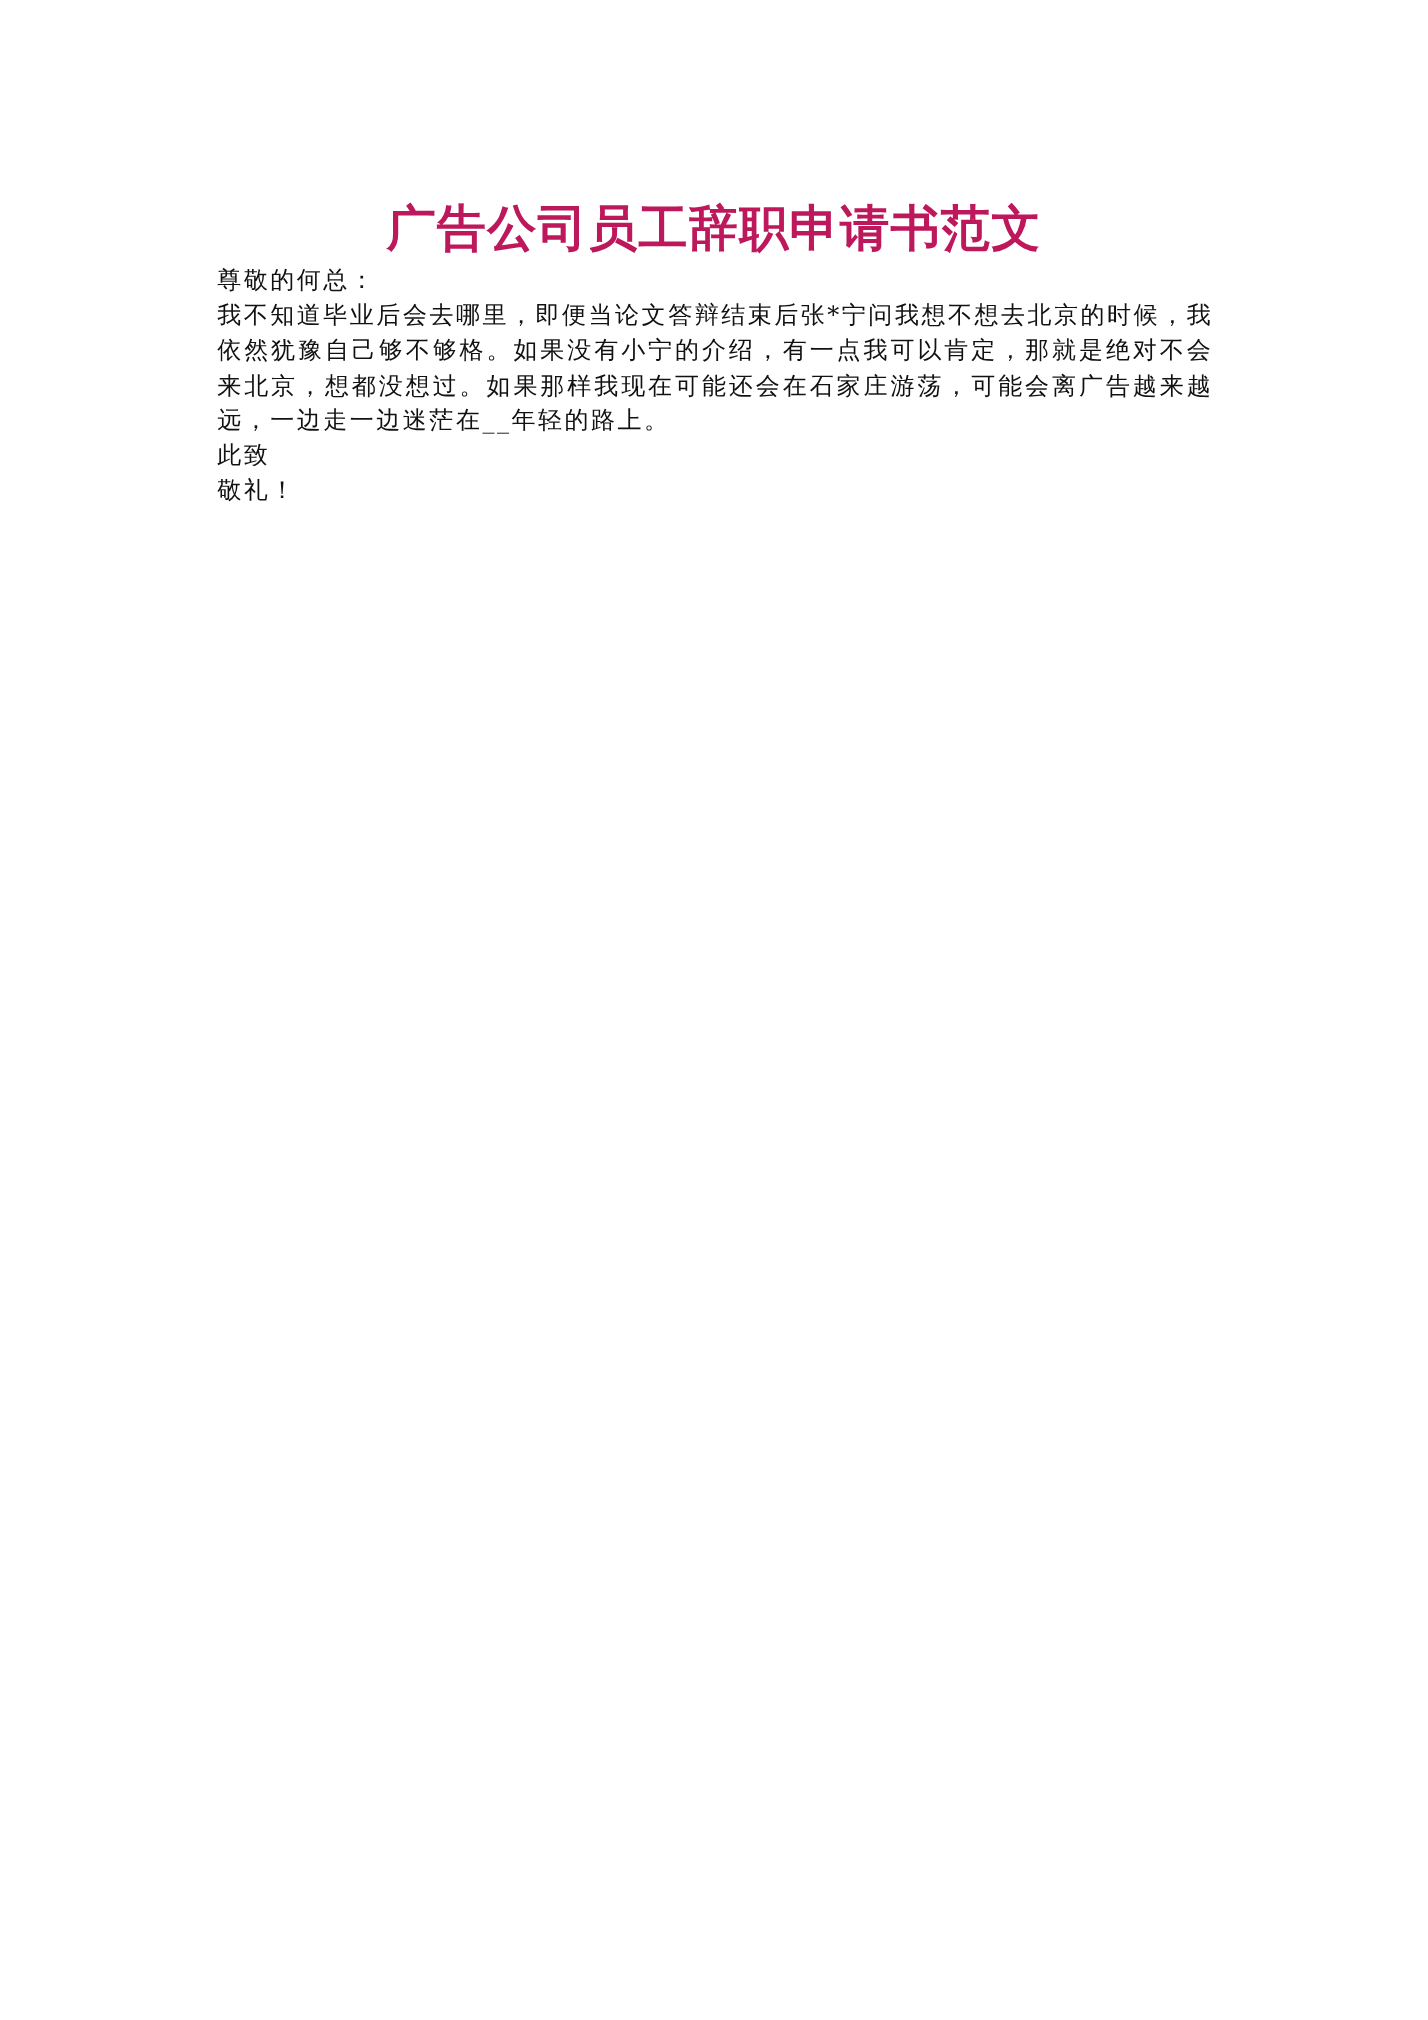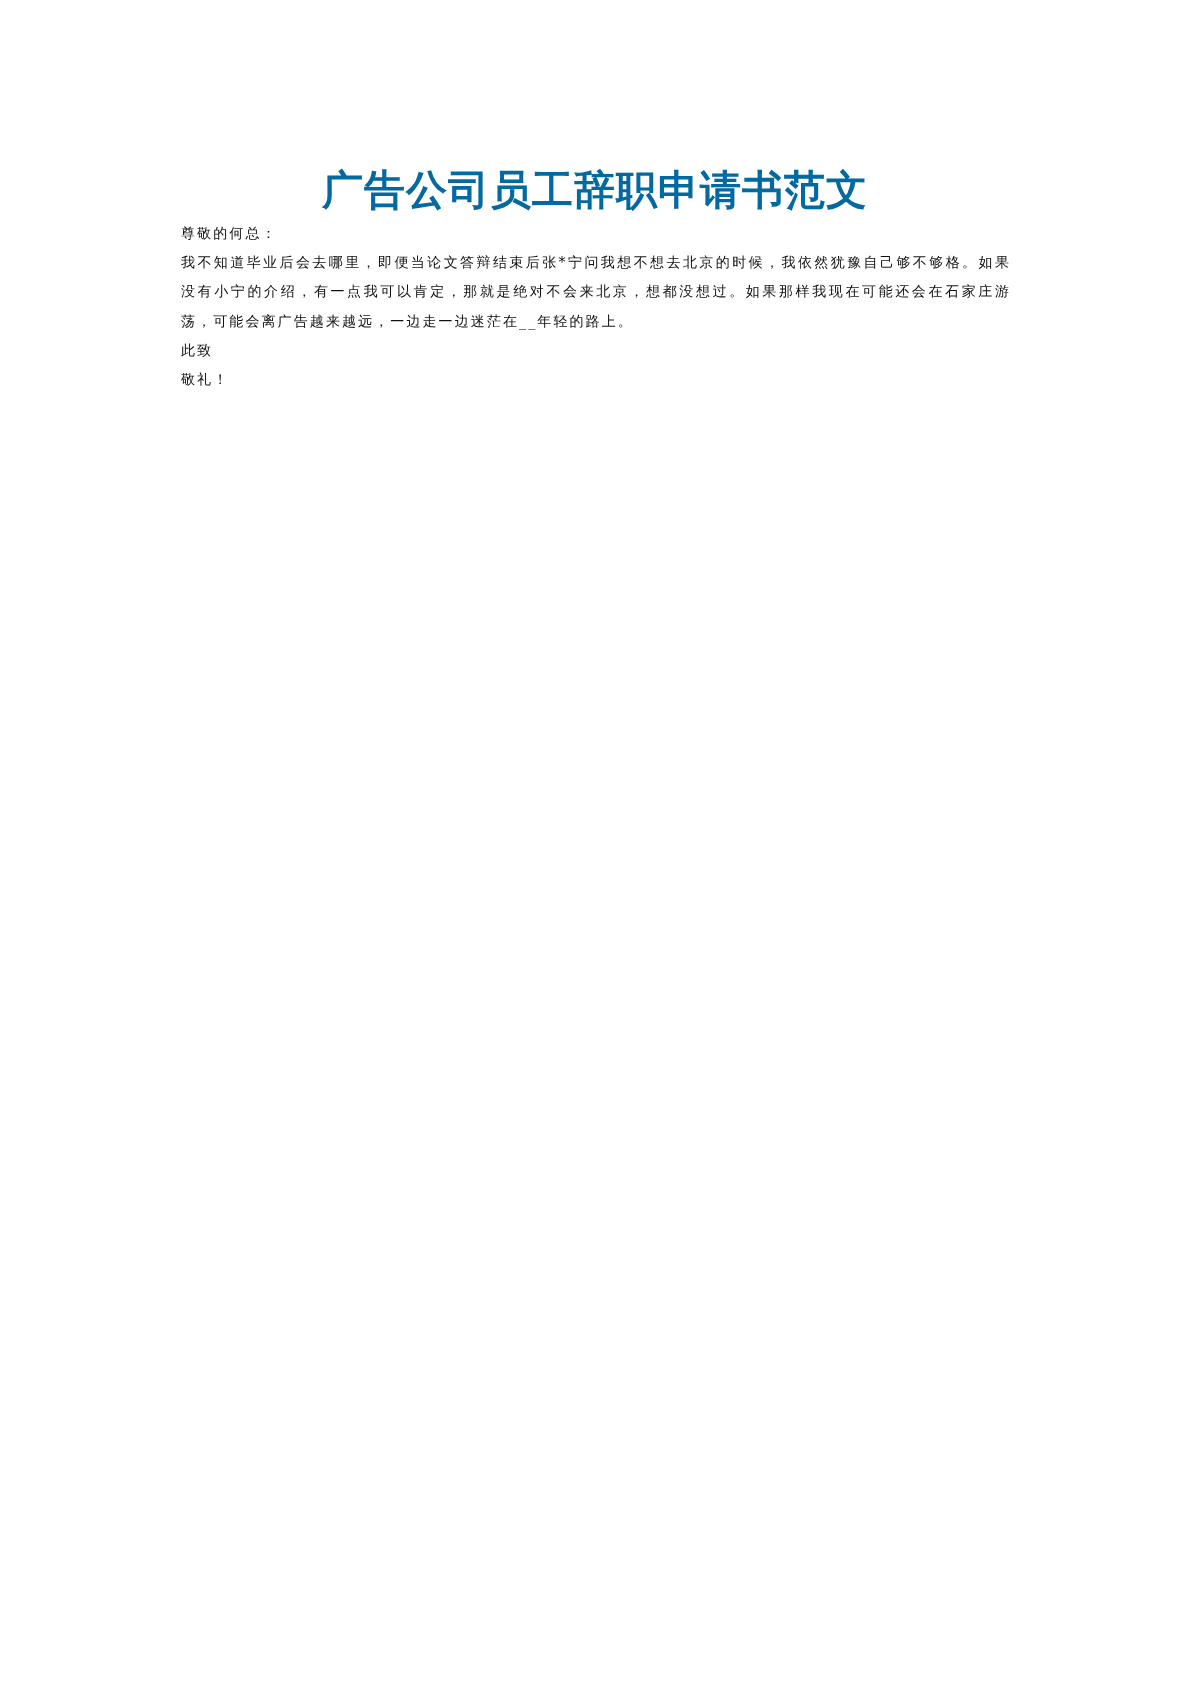--- a/index.html
+++ b/index.html
@@ -27,28 +27,28 @@
       left: 0;
       top: 162px;
       width: 1190px;
       text-align: center;
       font-family: "DejaVu Sans", "Liberation Sans", sans-serif;
       font-weight: bold;
       font-size: 41px;
       line-height: 56px;
       letter-spacing: 1px;
       margin: 0;
-      color: #0369a1;
+      color: #be185d;
     }
     .body {
       position: absolute;
       left: 181px;
       top: 219px;
       width: 830px;
-      font-size: 14px;
+      font-size: 20px;
       line-height: 29.2px;
       letter-spacing: 2.1px;
       text-align: justify;
     }
     .body p {
       margin: 0;
       padding: 0;
     }
   </style>
 </head>

